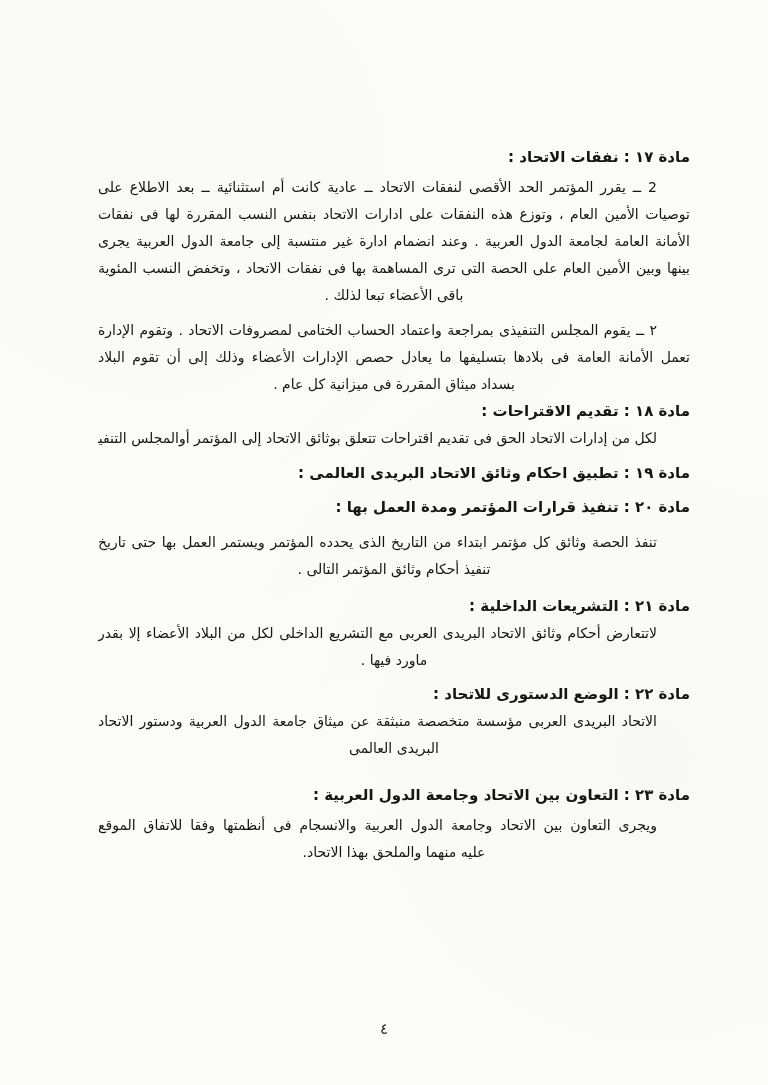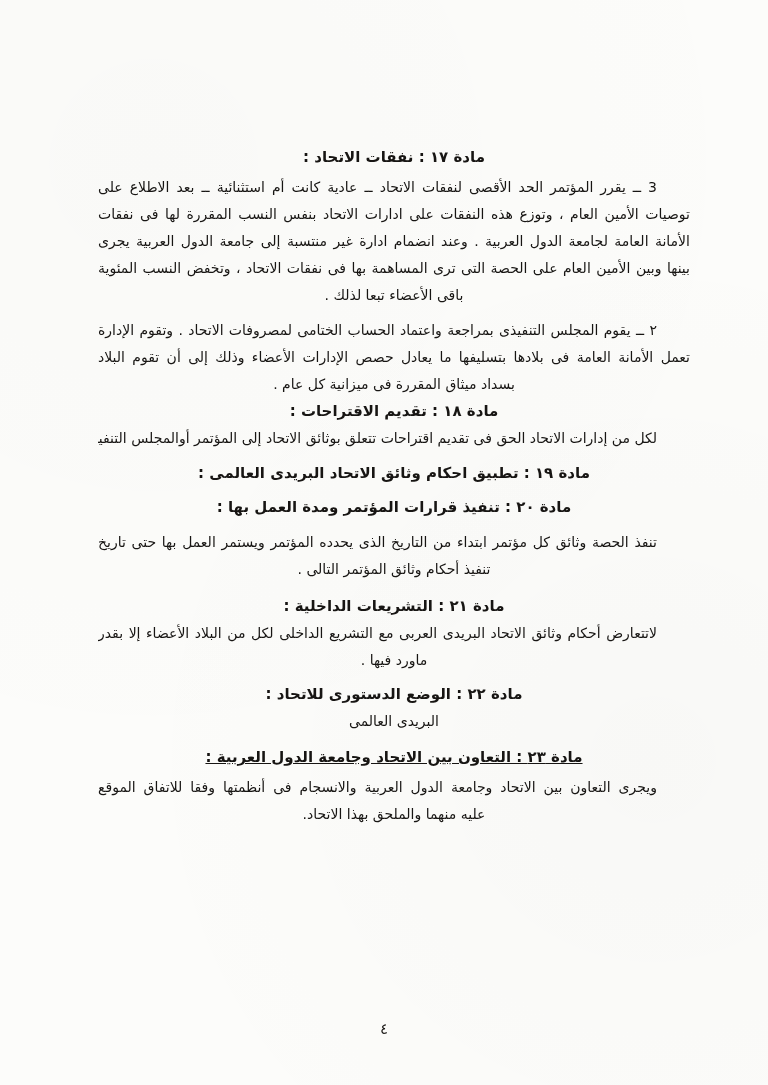--- a/index.html
+++ b/index.html
@@ -48,33 +48,33 @@
   }
   .line.ind.full {
     padding-right: 33px;
     box-sizing: border-box;
   }
   .heading {
     font-size: 15px;
     font-weight: 700;
     line-height: 27px;
     height: 27px;
-    text-align: center;
+    text-align: right;
     white-space: nowrap;
     overflow: hidden;
     letter-spacing: 0.1px;
   }
   
   .gap3  { margin-top: 3px; }
   .gap8  { margin-top: 8px; }
   .gap12 { margin-top: 0; }
   .gap2  { margin-top: 2px; }
   .gap7  { margin-top: 7px; }
   .gap10 { margin-top: 10px; }
-  .gap9  { margin-top: 9px; text-decoration: underline; }
+  .gap9  { margin-top: 20px; }
   .page-number {
     position: absolute;
     left: 0;
     top: 1020px;
     width: 768px;
     text-align: center;
     font-size: 15px;
     color: #1c1a18;
     direction: rtl;
   }
@@ -82,21 +82,21 @@
 </head>
 <body>
 
 <div class="scan-page">
 
   <div class="text-block">
 
     <div class="heading">مادة ١٧ : نفقات الاتحاد :</div>
 
     <div class="gap3">
-      <div class="line full ind">3 ــ يقرر المؤتمر الحد الأقصى لنفقات الاتحاد ــ عادية كانت أم استثنائية ــ بعد الاطلاع على</div>
+      <div class="line full ind">2 ــ يقرر المؤتمر الحد الأقصى لنفقات الاتحاد ــ عادية كانت أم استثنائية ــ بعد الاطلاع على</div>
       <div class="line full">توصيات الأمين العام ، وتوزع هذه النفقات على ادارات الاتحاد بنفس النسب المقررة لها فى نفقات</div>
       <div class="line full">الأمانة العامة لجامعة الدول العربية . وعند انضمام ادارة غير منتسبة إلى جامعة الدول العربية يجرى الاتفاق</div>
       <div class="line full">بينها وبين الأمين العام على الحصة التى ترى المساهمة بها فى نفقات الاتحاد ، وتخفض النسب المئوية لحصص</div>
       <div class="line">باقى الأعضاء تبعا لذلك .</div>
     </div>
 
     <div class="gap8">
       <div class="line full ind">٢ ــ يقوم المجلس التنفيذى بمراجعة واعتماد الحساب الختامى لمصروفات الاتحاد . وتقوم الإدارة التى</div>
       <div class="line full">تعمل الأمانة العامة فى بلادها بتسليفها ما يعادل حصص الإدارات الأعضاء وذلك إلى أن تقوم البلاد الأعضاء</div>
       <div class="line">بسداد ميثاق المقررة فى ميزانية كل عام .</div>
@@ -116,20 +116,21 @@
     </div>
 
     <div class="heading gap10">مادة ٢١ : التشريعات الداخلية :</div>
     <div>
       <div class="line full ind">لاتتعارض أحكام وثائق الاتحاد البريدى العربى مع التشريع الداخلى لكل من البلاد الأعضاء إلا بقدر</div>
       <div class="line">ماورد فيها .</div>
     </div>
 
     <div class="heading gap7">مادة ٢٢ : الوضع الدستورى للاتحاد :</div>
     <div>
+      <div class="line full ind">الاتحاد البريدى العربى مؤسسة متخصصة منبثقة عن ميثاق جامعة الدول العربية ودستور الاتحاد</div>
       <div class="line">البريدى العالمى</div>
     </div>
 
     <div class="heading gap9">مادة ٢٣ : التعاون بين الاتحاد وجامعة الدول العربية :</div>
     <div class="gap3">
       <div class="line full ind">ويجرى التعاون بين الاتحاد وجامعة الدول العربية والانسجام فى أنظمتها وفقا للاتفاق الموقع والمصادق</div>
       <div class="line">عليه منهما والملحق بهذا الاتحاد.</div>
     </div>
 
   </div>

